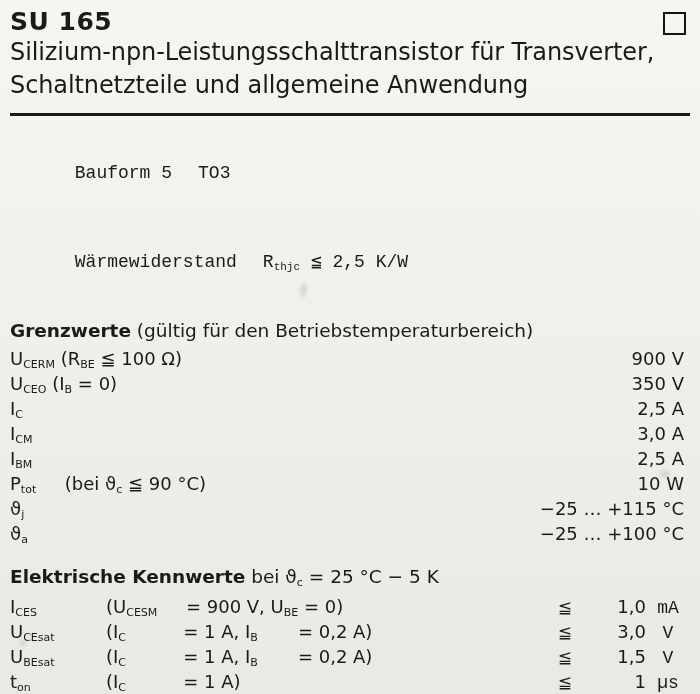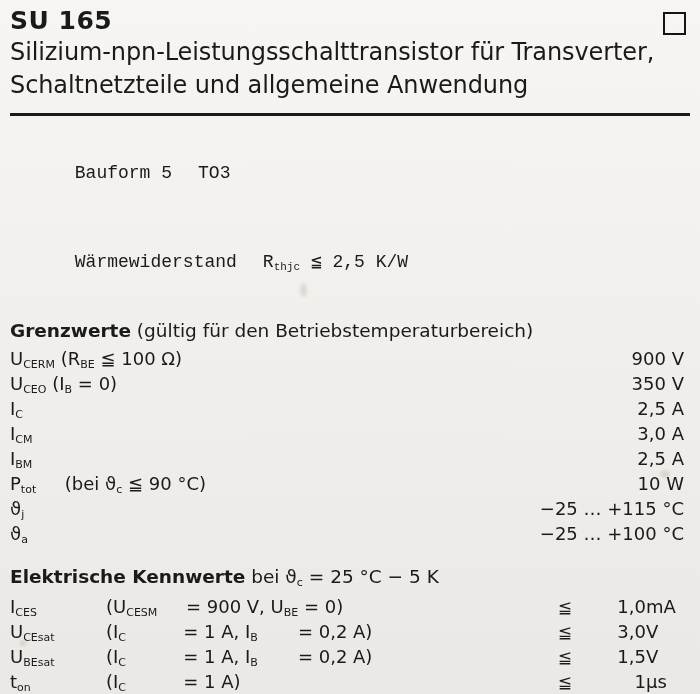--- a/index.html
+++ b/index.html
@@ -20,21 +20,21 @@
     inset: 0;
     padding: 8px 10px 0 10px;
     box-sizing: border-box;
     background:
       linear-gradient(180deg, rgba(255,255,255,0.35), rgba(0,0,0,0.03)),
       #f2f0ec;
   }
   
   .header-row {
     display: flex;
-    align-items: center;
+    align-items: flex-end;
     justify-content: space-between;
     margin: 0 0 2px 0;
   }
   .type-no {
     font-size: 25px;
     font-weight: bold;
     letter-spacing: 0.5px;
     line-height: 1.05;
   }
   .pkg-square {
@@ -105,21 +105,21 @@
   .ch-le {
     width: 26px;
     text-align: right;
     font-size: 17px;
   }
   .ch-val {
     width: 74px;
     text-align: right;
     padding-right: 4px;
   }
-  .ch-unit { width: 44px; text-align: left; padding-left: 7px; }
+  .ch-unit { width: 44px; text-align: center; padding-left: 7px; font-family: Liberation Mono, monospace; }
 
   .smudge {
     position: absolute;
     background: rgba(120,115,105,0.18);
     border-radius: 50%;
     filter: blur(1.5px);
     pointer-events: none;
   }
 </style>
 </head>

